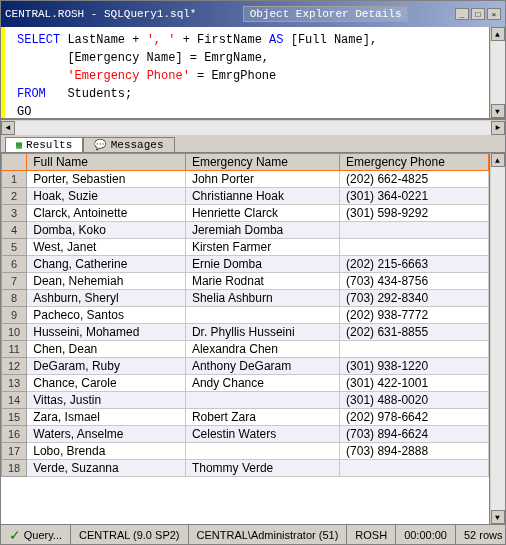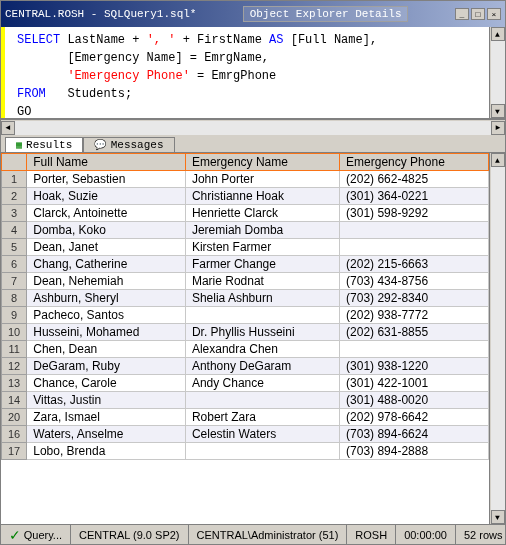--- a/index.html
+++ b/index.html
@@ -312,28 +312,28 @@
                 <td>(301) 598-9292</td>
               </tr>
               <tr>
                 <td class="row-num">4</td>
                 <td>Domba, Koko</td>
                 <td>Jeremiah Domba</td>
                 <td></td>
               </tr>
               <tr>
                 <td class="row-num">5</td>
-                <td>Dean, Janet</td>
+                <td>West, Janet</td>
                 <td>Kirsten Farmer</td>
                 <td></td>
               </tr>
               <tr>
                 <td class="row-num">6</td>
                 <td>Chang, Catherine</td>
-                <td>Farmer Change</td>
+                <td>Ernie Domba</td>
                 <td>(202) 215-6663</td>
               </tr>
               <tr>
                 <td class="row-num">7</td>
                 <td>Dean, Nehemiah</td>
                 <td>Marie Rodnat</td>
                 <td>(703) 434-8756</td>
               </tr>
               <tr>
                 <td class="row-num">8</td>
@@ -371,36 +371,42 @@
                 <td>Andy Chance</td>
                 <td>(301) 422-1001</td>
               </tr>
               <tr>
                 <td class="row-num">14</td>
                 <td>Vittas, Justin</td>
                 <td></td>
                 <td>(301) 488-0020</td>
               </tr>
               <tr>
-                <td class="row-num">20</td>
+                <td class="row-num">15</td>
                 <td>Zara, Ismael</td>
                 <td>Robert Zara</td>
                 <td>(202) 978-6642</td>
               </tr>
               <tr>
                 <td class="row-num">16</td>
                 <td>Waters, Anselme</td>
                 <td>Celestin Waters</td>
                 <td>(703) 894-6624</td>
               </tr>
               <tr>
                 <td class="row-num">17</td>
                 <td>Lobo, Brenda</td>
                 <td></td>
                 <td>(703) 894-2888</td>
+              </tr>
+              <tr>
+                <td class="row-num">18</td>
+                <td>Verde, Suzanna</td>
+                <td>Thommy Verde</td>
+                <td></td>
               </tr>
             </tbody>
         </table>
       </div>
       <div class="v-scrollbar">
         <div class="scroll-btn">▲</div>
         <div class="scroll-track"></div>
         <div class="scroll-btn">▼</div>
       </div>
     </div>

